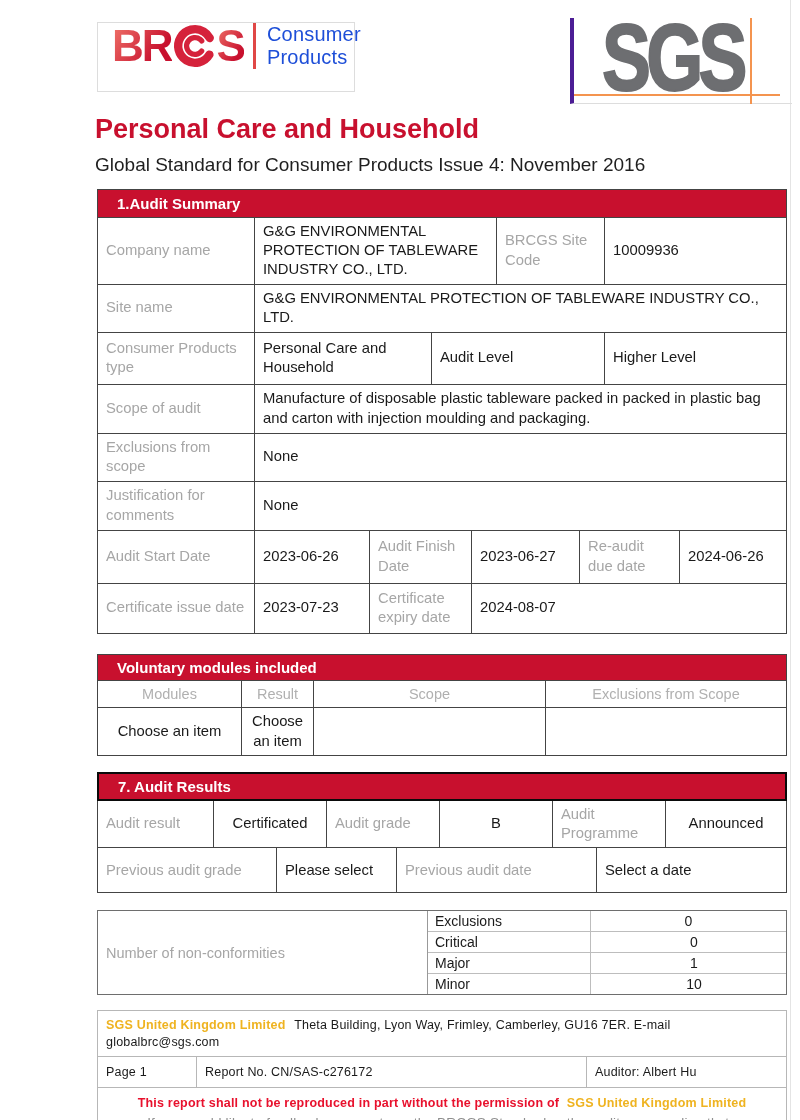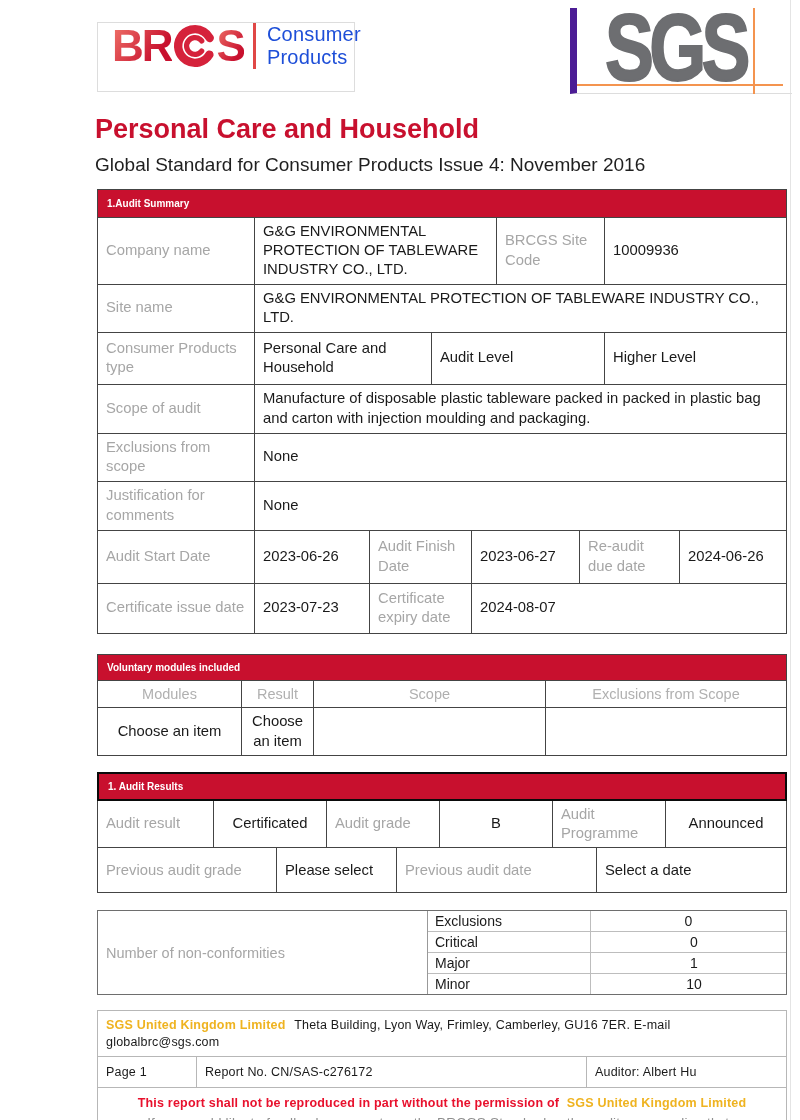--- a/index.html
+++ b/index.html
@@ -17,37 +17,37 @@
   .brcgs-word{display:flex;align-items:center;}
   .brcgs-letters{font-size:44px;font-weight:bold;letter-spacing:-2px;color:#d22b3a;line-height:1;}
   @supports (-webkit-background-clip:text){
     .brcgs-letters{background:linear-gradient(125deg,#f0756a 0%,#c8102e 75%);
       -webkit-background-clip:text;-webkit-text-fill-color:transparent;}
   }
   .cg-mark{margin:0 -1px 0 0;display:block;}
   .brcgs-divider{width:3px;height:46px;background:#e04746;margin:0 11px 0 9px;flex:none;}
   .brcgs-division{font-size:20px;color:#1d4ed8;line-height:1.15;letter-spacing:.2px;}
 
-  .sgs-area{position:absolute;left:570px;top:8px;width:222px;height:86px;
-    border-left:7px solid #4c1d95;border-bottom:1px solid #ddd;box-sizing:border-box;}
+  .sgs-area{position:absolute;left:570px;top:18px;width:222px;height:86px;
+    border-left:4px solid #4c1d95;border-bottom:1px solid #ddd;box-sizing:border-box;}
   .sgs-text{position:absolute;left:28px;top:-7px;font-size:94px;font-weight:bold;color:#6d6e71;
     line-height:1;letter-spacing:-6px;display:inline-block;transform:scaleX(.78);transform-origin:left top;
     -webkit-text-stroke:2px #6d6e71;}
   .sgs-hline{position:absolute;left:0;top:76px;width:206px;height:2px;background:#f4944f;}
   .sgs-vline{position:absolute;left:176px;top:0;width:2px;height:86px;background:#f4944f;}
 
   
   .content{margin-left:97px;width:690px;}
   .page-title{margin:14px 0 0 -2px;font-size:27px;font-weight:bold;color:#c8102e;line-height:1.15;}
   .page-subtitle{margin:9px 0 0 -2px;font-size:19px;color:#1f1f1f;line-height:1.2;}
 
   
   .tbl{border:1px solid #444;box-sizing:border-box;margin-top:12px;}
-  .red-bar{background:#c8102e;color:#fff;font-weight:bold;font-size:10px;
-    display:flex;align-items:center;padding:0 9px;height:27px;}
+  .red-bar{background:#c8102e;color:#fff;font-weight:bold;font-size:15px;
+    display:flex;align-items:center;padding:0 19px;height:27px;}
   .row{display:flex;border-top:1px solid #444;}
   .row > div + div{border-left:1px solid #444;}
   .t-cell{box-sizing:border-box;padding:4px 8px;display:flex;align-items:center;
     font-size:14.8px;line-height:1.3;flex:none;}
   .lbl{color:#a6a6a6;}
   .ctr{justify-content:center;text-align:center;}
   .w72{width:72px;}.w98{width:98px;}.w100{width:100px;}.w102{width:102px;}.w107{width:107px;}
   .w108{width:108px;}.w113{width:113px;}.w115{width:115px;}.w120{width:120px;}.w121{width:121px;}
   .w143{width:143px;}.w156{width:156px;}.w173{width:173px;}.w177{width:177px;}
   .w178{width:178px;}.w182{width:182px;}.w190{width:190px;}.w200{width:200px;}
@@ -192,21 +192,21 @@
     <div class="row">
       <div class="t-cell ctr w143 h40">Choose an item</div>
       <div class="t-cell ctr w72 h40">Choose an item</div>
       <div class="t-cell w232 h40"></div>
       <div class="t-cell w241 h40"></div>
     </div>
   </div>
 
   <div class="results" style="width:690px;box-sizing:border-box;">
     <div class="results-header">
-      <div class="red-bar">1. Audit Results</div>
+      <div class="red-bar">7. Audit Results</div>
     </div>
     <div class="results-body">
       <div class="row">
         <div class="t-cell lbl w115 h44">Audit result</div>
         <div class="t-cell ctr w113 h44">Certificated</div>
         <div class="t-cell lbl w113 h44">Audit grade</div>
         <div class="t-cell ctr w113 h44">B</div>
         <div class="t-cell lbl w113 h44">Audit Programme</div>
         <div class="t-cell ctr w121 h44">Announced</div>
       </div>

